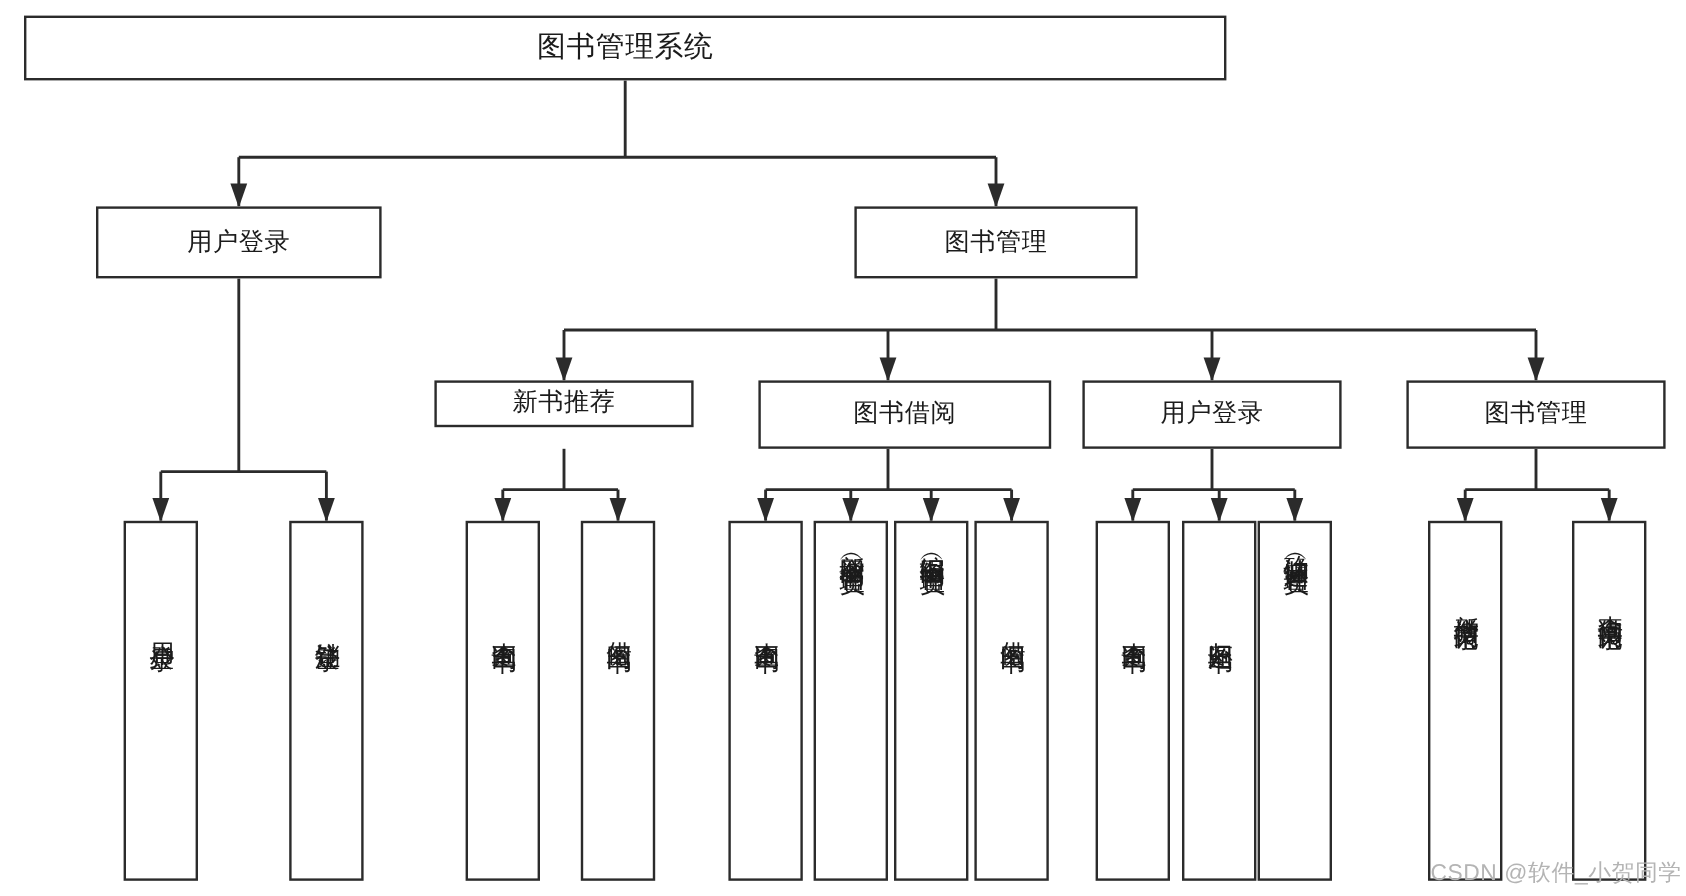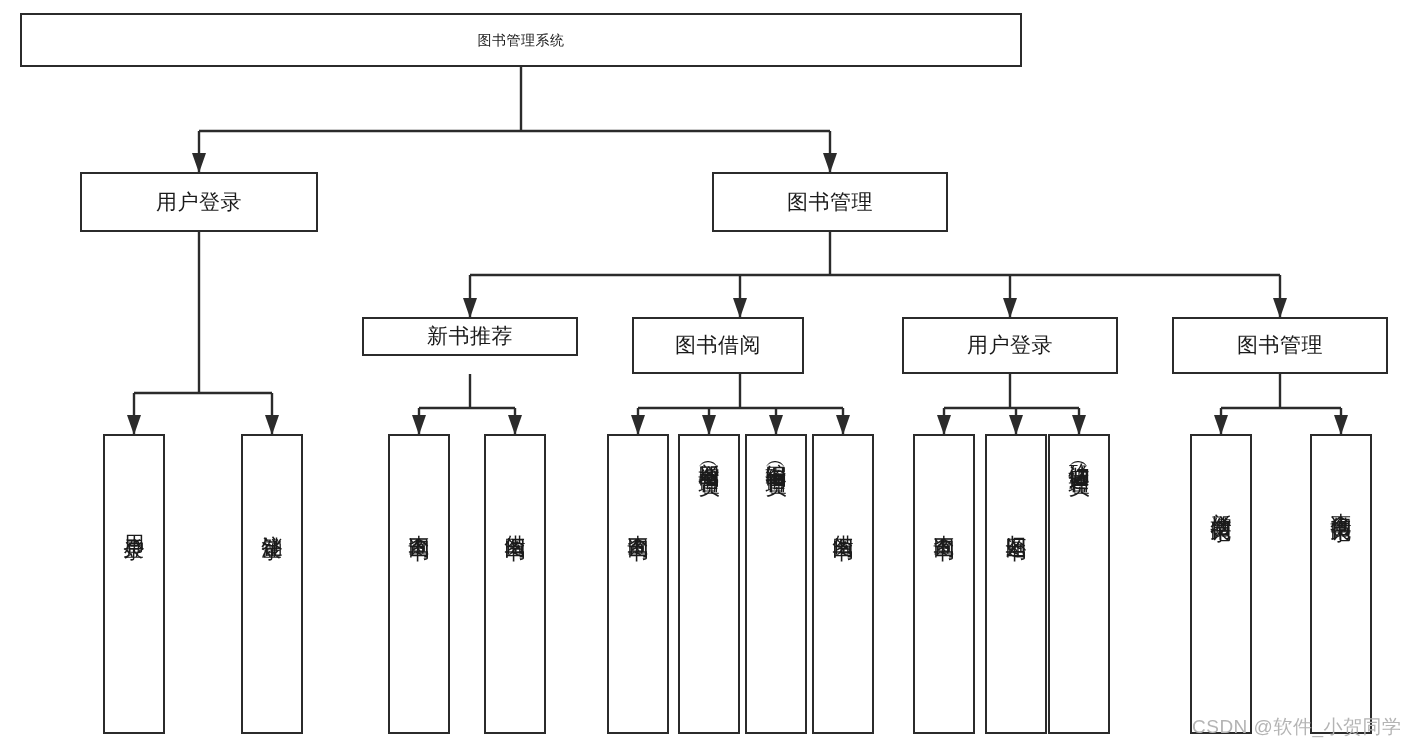--- a/index.html
+++ b/index.html
@@ -40,21 +40,21 @@
     display: block;
     text-align: center;
     line-height: 1.16;
     letter-spacing: 0.5px;
     white-space: nowrap;
   }
   .node.horizontal .node-label {
     font-size: 21px;
   }
   .node.root .node-label {
-    font-size: 14px;
+    font-size: 24px;
   }
   .node.vertical {
     align-items: flex-start;
     justify-content: center;
     padding-top: 8px;
   }
   .node.vertical .node-label {
     writing-mode: vertical-rl;
     text-orientation: upright;
     font-size: 21px;
@@ -142,21 +142,21 @@
       </div>
       <div class="node horizontal" style="left: 80px; top: 172px; width: 238px; height: 60px;">
         <span class="node-label">用户登录</span>
       </div>
       <div class="node horizontal" style="left: 712px; top: 172px; width: 236px; height: 60px;">
         <span class="node-label">图书管理</span>
       </div>
       <div class="node horizontal" style="left: 362px; top: 317px; width: 216px; height: 39px;">
         <span class="node-label">新书推荐</span>
       </div>
-      <div class="node horizontal" style="left: 632px; top: 317px; width: 172px; height: 57px;">
+      <div class="node horizontal" style="left: 632px; top: 317px; width: 244px; height: 57px;">
         <span class="node-label">图书借阅</span>
       </div>
       <div class="node horizontal" style="left: 902px; top: 317px; width: 216px; height: 57px;">
         <span class="node-label">用户登录</span>
       </div>
       <div class="node horizontal" style="left: 1172px; top: 317px; width: 216px; height: 57px;">
         <span class="node-label">图书管理</span>
       </div>
       <div class="node vertical mid" style="left: 103px; top: 434px; width: 62px; height: 300px;">
         <span class="node-label">用户登录</span>

